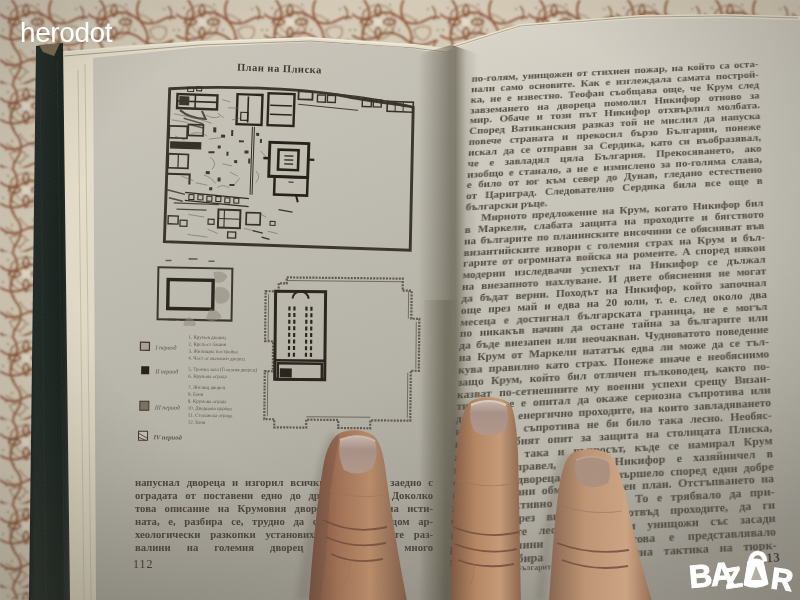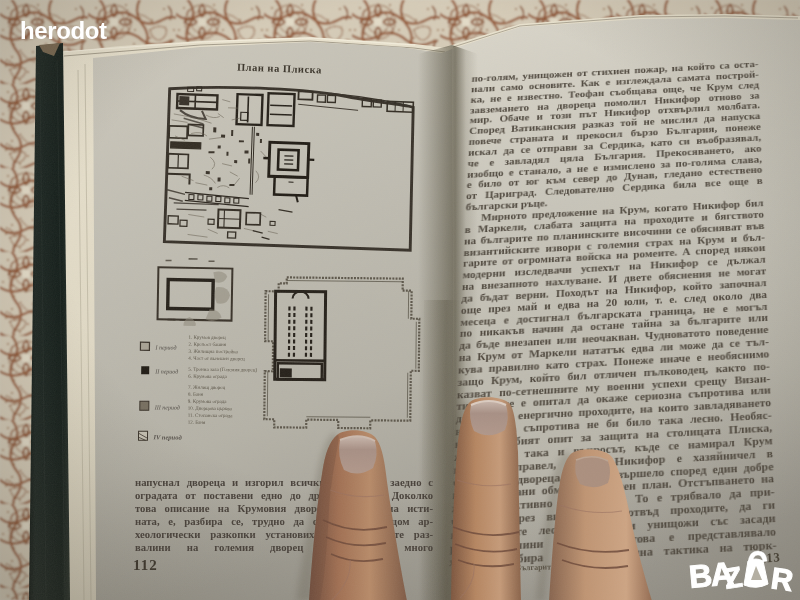--- a/index.html
+++ b/index.html
@@ -316,21 +316,21 @@
 
   <div class="abs lpar" style="left:135px;top:476px;width:298px;">
     <div>напуснал двореца и изгорил всички постройки заедно с</div>
     <div>оградата от поставени едно до друго дървета. Доколко</div>
     <div>това описание на Крумовия дворец отговаря на исти-</div>
     <div>ната, е, разбира се, трудно да се каже. Но щом ар-</div>
     <div>хеологически разкопки установиха, че сегашните раз-</div>
     <div>валини на големия дворец се намират, много</div>
   </div>
 
-  <div class="abs" style="left:133px;top:557px;font-size:15px;font-weight:700;color:#3c362c;letter-spacing:1px;">112</div>
+  <div class="abs" style="left:133px;top:557px;font-size:12px;font-weight:400;color:#3c362c;letter-spacing:1px;">112</div>
 </div>
 
 <div class="abs" style="left:0;top:0;width:800px;height:600px;filter:blur(0.45px);">
   <div class="abs rline" style="left:461px;top:48px;width:306px;">
     <div>по-голям, унищожен от стихиен пожар, на който са оста-</div>
     <div>нали само основите. Как е изглеждала самата построй-</div>
     <div>ка, не е известно. Теофан съобщава още, че Крум след</div>
     <div>завземането на двореца помолил Никифор отново за</div>
     <div>мир. Обаче и този път Никифор отхвърлил молбата.</div>
     <div>Според Ватиканския разказ той не мислил да напуска</div>
@@ -456,21 +456,21 @@
 <svg class="abs" style="left:0;top:0" width="800" height="600" viewBox="0 0 800 600">
   <defs>
     <filter id="grain">
           <feTurbulence type="fractalNoise" baseFrequency="0.9" numOctaves="2" seed="7"></feTurbulence>
     <feColorMatrix type="matrix" values="0 0 0 0 0.5  0 0 0 0 0.48  0 0 0 0 0.44  0 0 0 0.5 0"></feColorMatrix>
     </filter>
   </defs>
   <rect width="800" height="600" filter="url(#grain)" opacity="0.15"></rect>
 </svg>
 
-<div class="abs" style="left:20px;top:17px;font-family:'Liberation Sans',sans-serif;font-weight:700;font-size:24px;color:#ffffff;letter-spacing:-0.4px;">herodot</div>
+<div class="abs" style="left:20px;top:17px;font-family:'Liberation Sans',sans-serif;font-weight:400;font-size:28px;color:#ffffff;letter-spacing:-0.4px;">herodot</div>
 
 <svg class="abs" style="left:688px;top:544px" width="112" height="56" viewBox="0 0 112 56">
   <g fill="#ffffff" stroke="#ffffff" font-family="Liberation Sans" font-weight="700">
     <text x="2" y="44" font-size="32" stroke-width="1" transform="rotate(-5 2 44)" style="letter-spacing:-1.5px">BA</text>
     <text x="38" y="45" font-size="29" stroke-width="0.8" transform="rotate(-9 38 45)">Z</text>
     <path d="M60,19 q1,-12 10,-12 q8,0 9,10 l-4,1 q-1,-7 -5,-7 q-5,0 -6,9 z" stroke-width="0.4"></path>
     <path d="M56,41 l4,-24 q8,-4 15,0 l5,23 q-12,6 -24,1z" stroke-width="1"></path>
     <text x="82" y="44" font-size="30" stroke-width="1.2" transform="rotate(8 82 44)">R</text>
   </g>
   <path d="M63,36 l5,-14 l6,14 z" fill="#b4afa2"></path>

